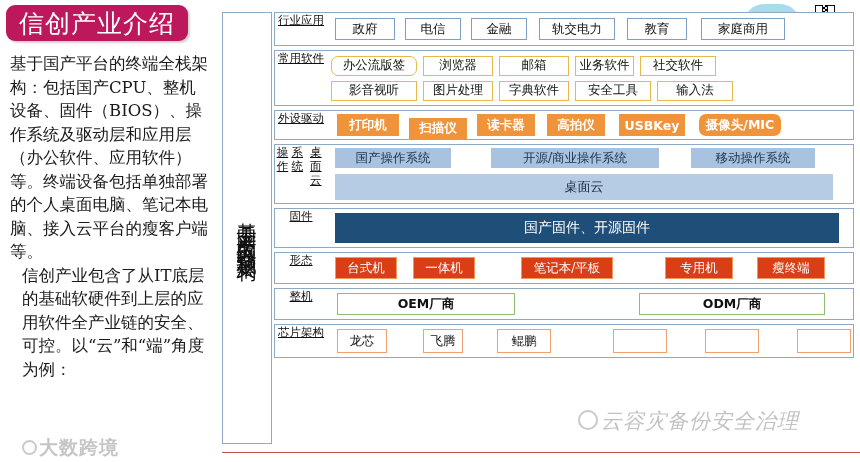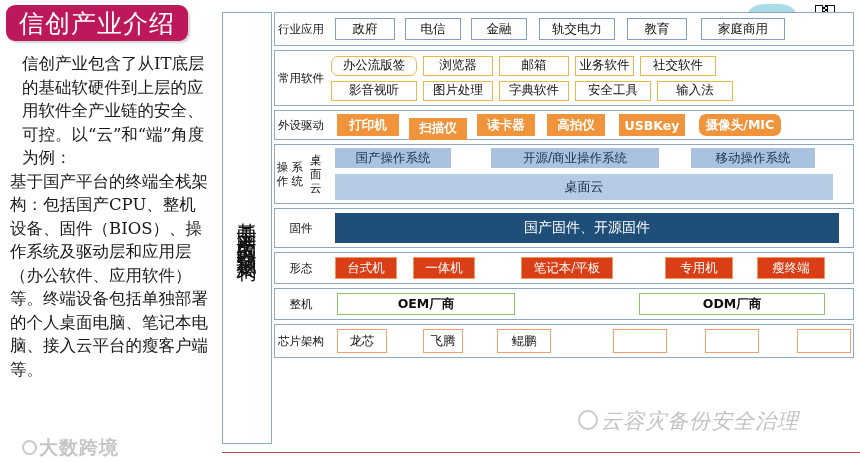--- a/index.html
+++ b/index.html
@@ -80,26 +80,27 @@
     position:relative;
     border:1.4px solid #8fa9c4;
     background:#ffffff;
     margin-bottom:4px;
     display:flex;
     align-items:stretch;
     box-sizing:border-box;
   }
   .row-label{
     width:52px;flex:0 0 52px;
-    display:flex;align-items:center;justify-content:center;
+    display:flex;justify-content:center;
     font-size:11.5px;
     line-height:14px;
     color:#111;
     text-align:center;
     font-family:"DejaVu Serif","Liberation Serif",serif;
+    text-decoration:underline;
   }
   .row-body{
     flex:1;
     display:flex;
     flex-direction:column;
     justify-content:center;
     padding:3px 4px 3px 0;
     box-sizing:border-box;
   }
   .cells{
@@ -226,22 +227,22 @@
   }
 </style>
 </head>
 <body>
 
 <div id="left-panel">
 
   <div id="title-badge">信创产业介绍</div>
 
   <div id="intro-text">
+    <p id="intro-p2">基于国产平台的终端全栈架构：包括国产CPU、整机设备、固件（BIOS）、操作系统及驱动层和应用层（办公软件、应用软件）等。终端设备包括单独部署的个人桌面电脑、笔记本电脑、接入云平台的瘦客户端等。</p>
     <p id="intro-p1">信创产业包含了从IT底层的基础软硬件到上层的应用软件全产业链的安全、可控。以“云”和“端”角度为例：</p>
-    <p id="intro-p2">基于国产平台的终端全栈架构：包括国产CPU、整机设备、固件（BIOS）、操作系统及驱动层和应用层（办公软件、应用软件）等。终端设备包括单独部署的个人桌面电脑、笔记本电脑、接入云平台的瘦客户端等。</p>
   </div>
 
   <div id="watermark-bl">
     <span class="wm-dot"></span><span>大数跨境</span>
   </div>
 </div>
 
 <div id="diagram">
 
   <div id="logo-area">

